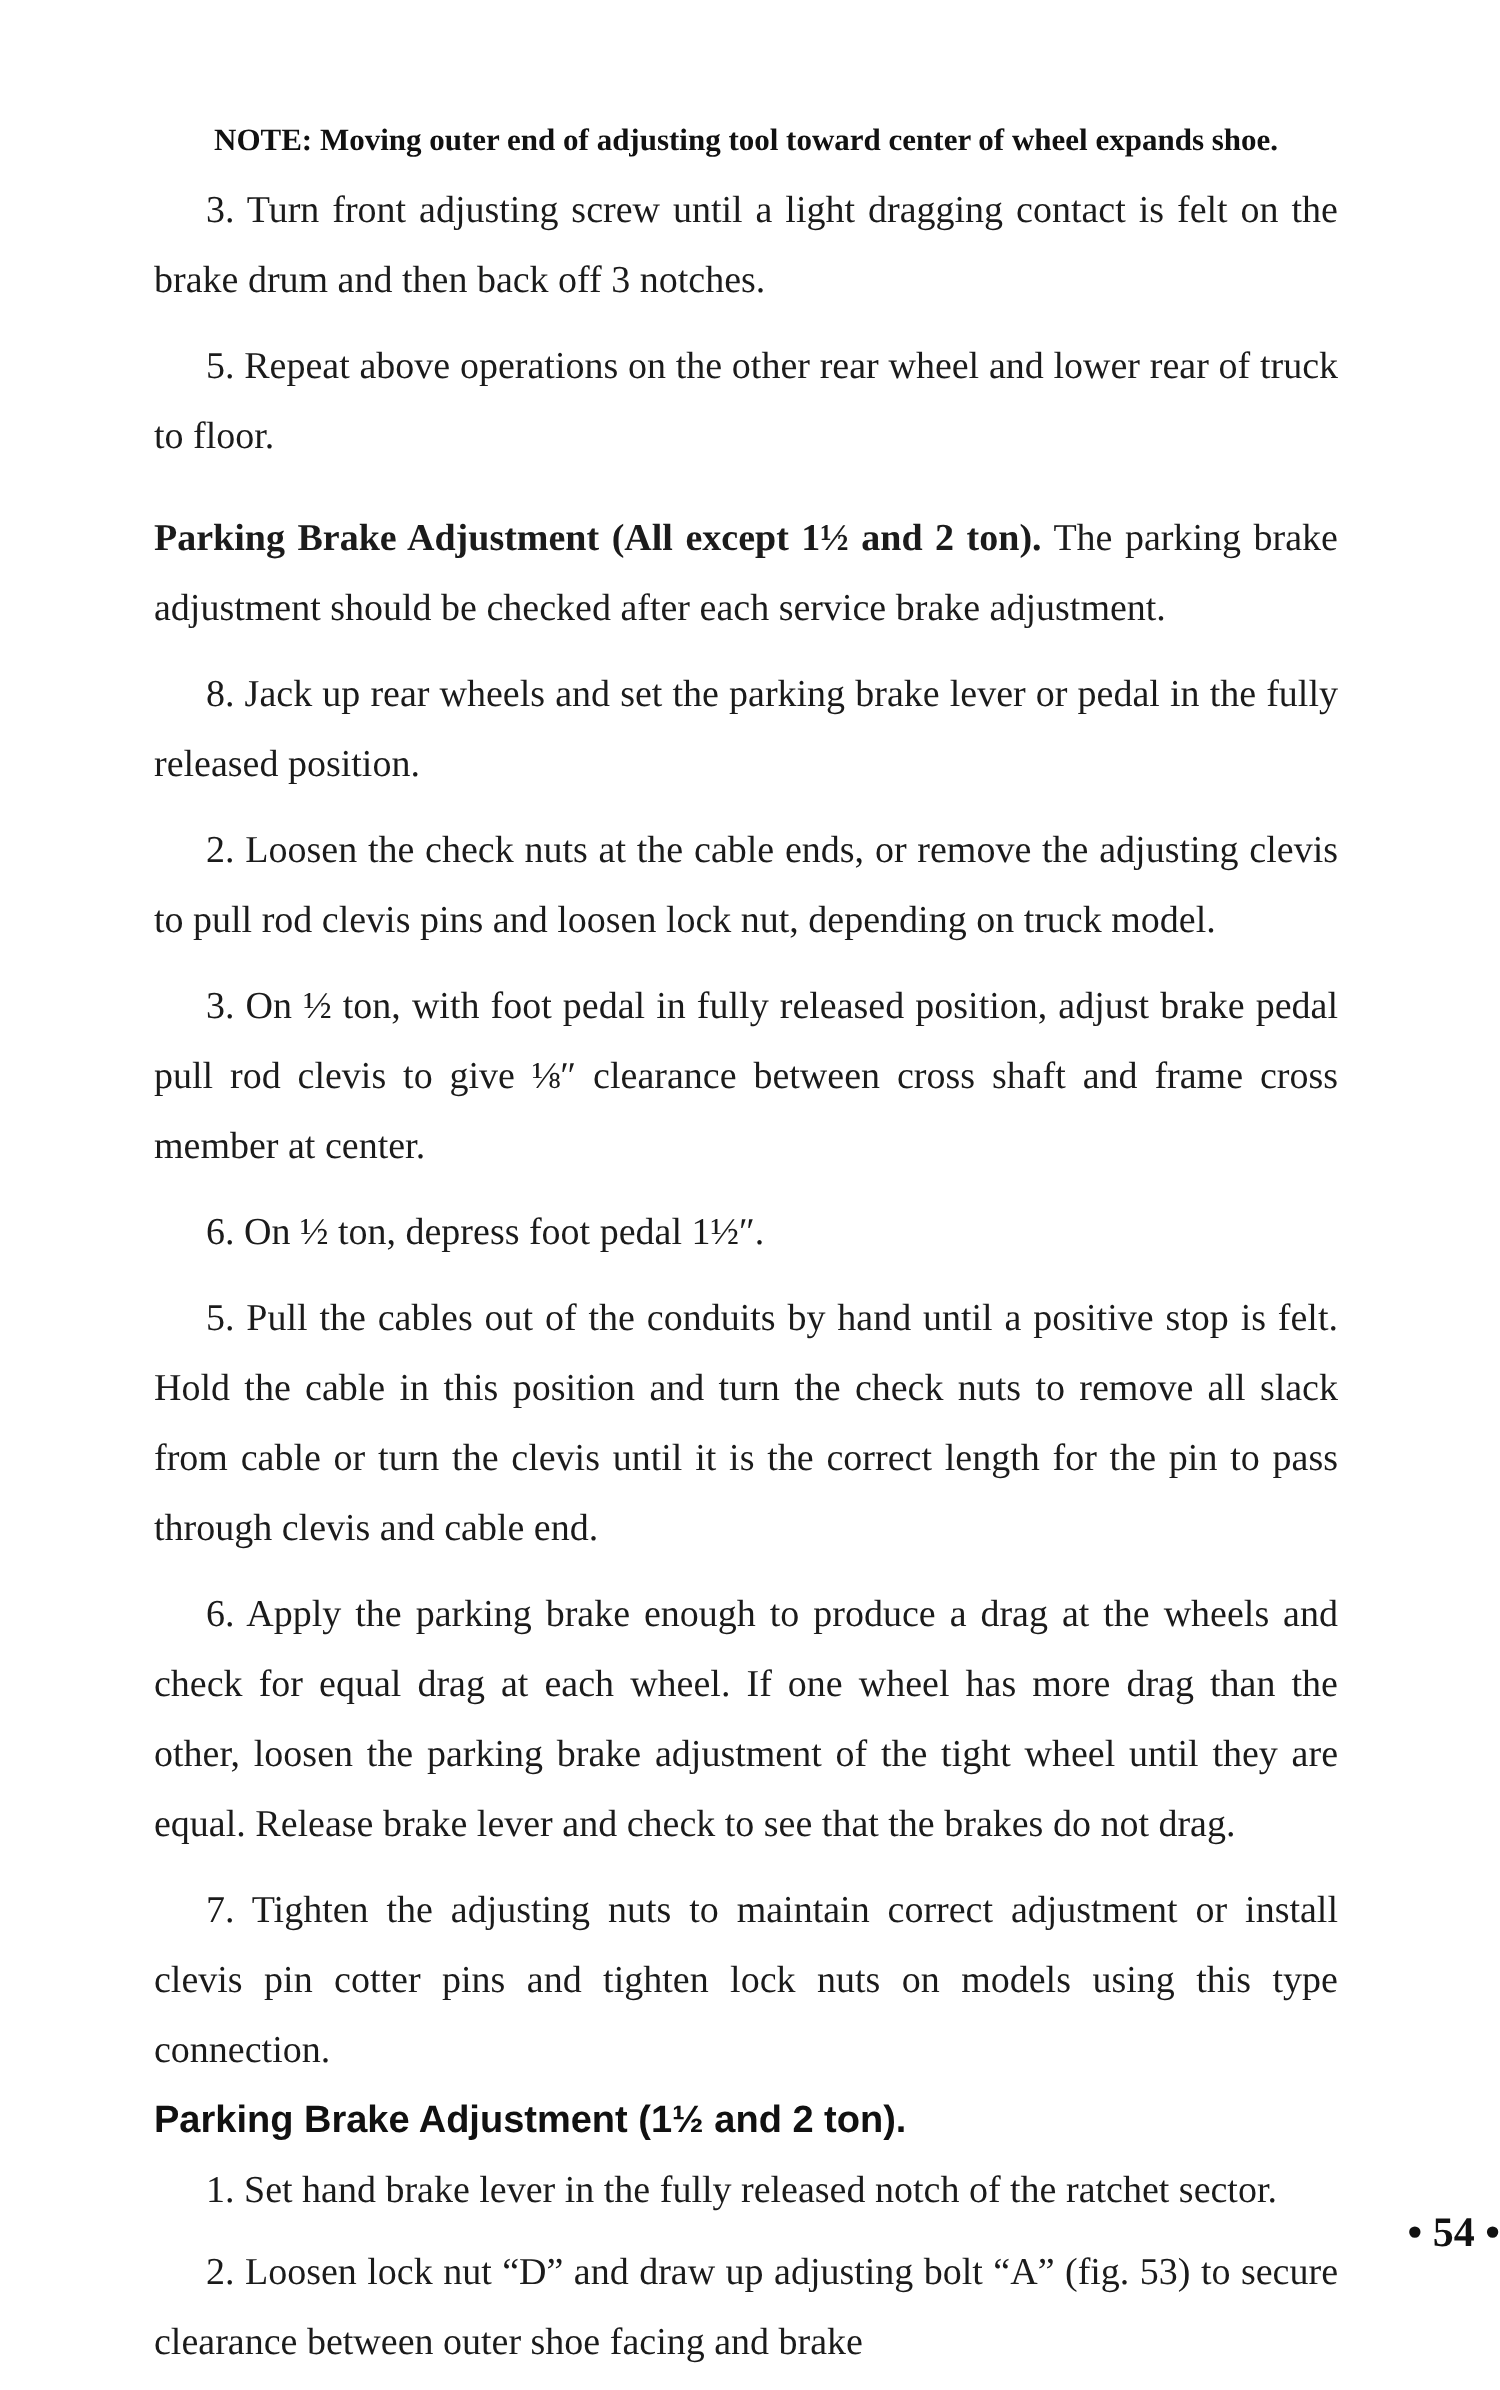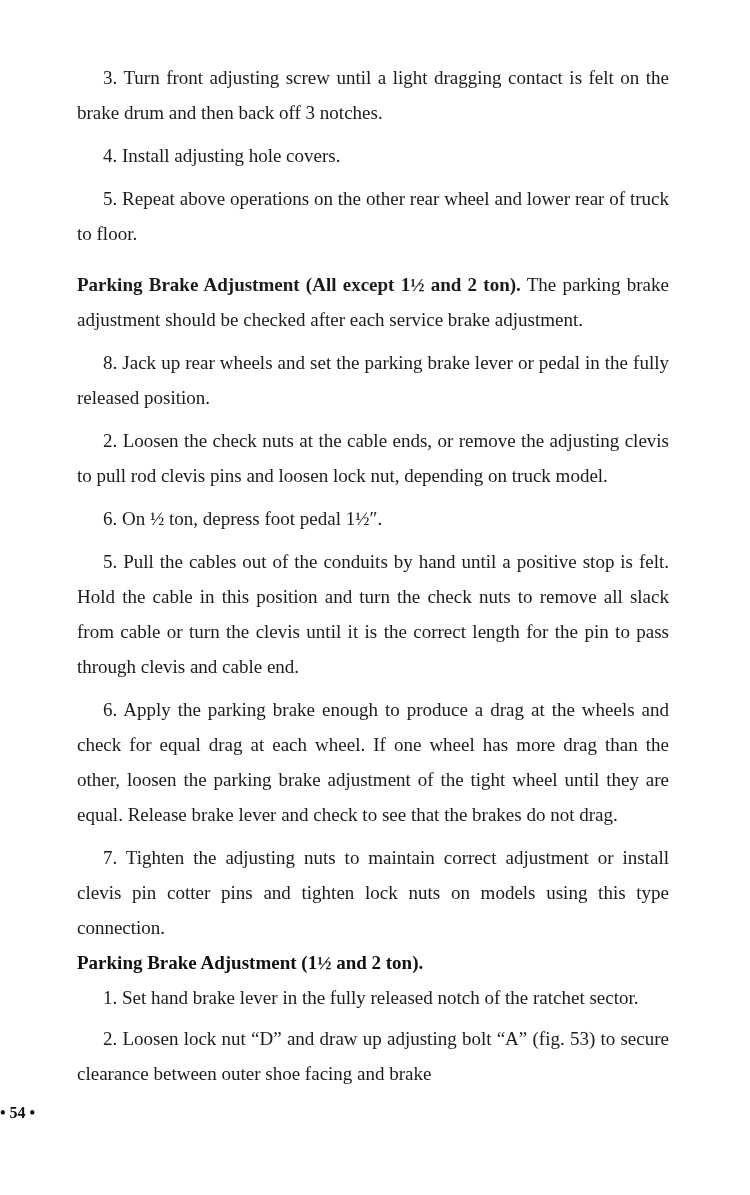--- a/index.html
+++ b/index.html
@@ -39,55 +39,56 @@
       text-indent: 26px;
       color: #1b1b1b;
     }
     .heading-inline {
       font-weight: bold;
     }
     .section {
       margin-top: 16px;
     }
     .heading-block {
-      font-family: Liberation Serif, serif;
+      font-family: Liberation Sans, sans-serif;
       font-weight: bold;
       font-size: 19px;
       line-height: 24.5px;
       margin: 0 0 4px 0;
       color: #111;
     }
     .tight { margin-bottom: 6px; }
     .page-number {
       position: absolute;
       left: 0;
       width: 750px;
       top: 1104px;
-      text-align: left;
+      text-align: right;
       font-family: "Liberation Serif", serif;
       font-weight: bold;
-      font-size: 16px;
+      font-size: 21px;
       color: #111;
     }
   </style>
 </head>
 <body>
 
 <div class="page">
 
+  <p class="note">NOTE: Moving outer end of adjusting tool toward center of wheel expands shoe.</p>
 
   <p class="para">3. Turn front adjusting screw until a light dragging contact is felt on the brake drum and then back off 3 notches.</p>
-  <p class="para">4. Install adjusting hole covers.</p>
   <p class="para">5. Repeat above operations on the other rear wheel and lower rear of truck to floor.</p>
 
   <div class="section">
     <p class="para" style="text-indent:0"><span class="heading-inline">Parking Brake Adjustment (All except 1½ and 2 ton).</span><span> The parking brake adjustment should be checked after each service brake adjustment.</span></p>
 
     <p class="para">8. Jack up rear wheels and set the parking brake lever or pedal in the fully released position.</p>
     <p class="para">2. Loosen the check nuts at the cable ends, or remove the adjusting clevis to pull rod clevis pins and loosen lock nut, depending on truck model.</p>
+    <p class="para">3. On ½ ton, with foot pedal in fully released position, adjust brake pedal pull rod clevis to give ⅛″ clearance between cross shaft and frame cross member at center.</p>
     <p class="para">6. On ½ ton, depress foot pedal 1½″.</p>
     <p class="para">5. Pull the cables out of the conduits by hand until a positive stop is felt. Hold the cable in this position and turn the check nuts to remove all slack from cable or turn the clevis until it is the correct length for the pin to pass through clevis and cable end.</p>
     <p class="para">6. Apply the parking brake enough to produce a drag at the wheels and check for equal drag at each wheel. If one wheel has more drag than the other, loosen the parking brake adjustment of the tight wheel until they are equal. Release brake lever and check to see that the brakes do not drag.</p>
     <p class="para tight">7. Tighten the adjusting nuts to maintain correct adjustment or install clevis pin cotter pins and tighten lock nuts on models using this type connection.</p>
   </div>
 
   <div class="section2">
     <p class="heading-block">Parking Brake Adjustment (1½ and 2 ton).</p>
     <p class="para tight">1. Set hand brake lever in the fully released notch of the ratchet sector.</p>
     <p class="para">2. Loosen lock nut “D” and draw up adjusting bolt “A” (fig. 53) to secure clearance between outer shoe facing and brake</p>

